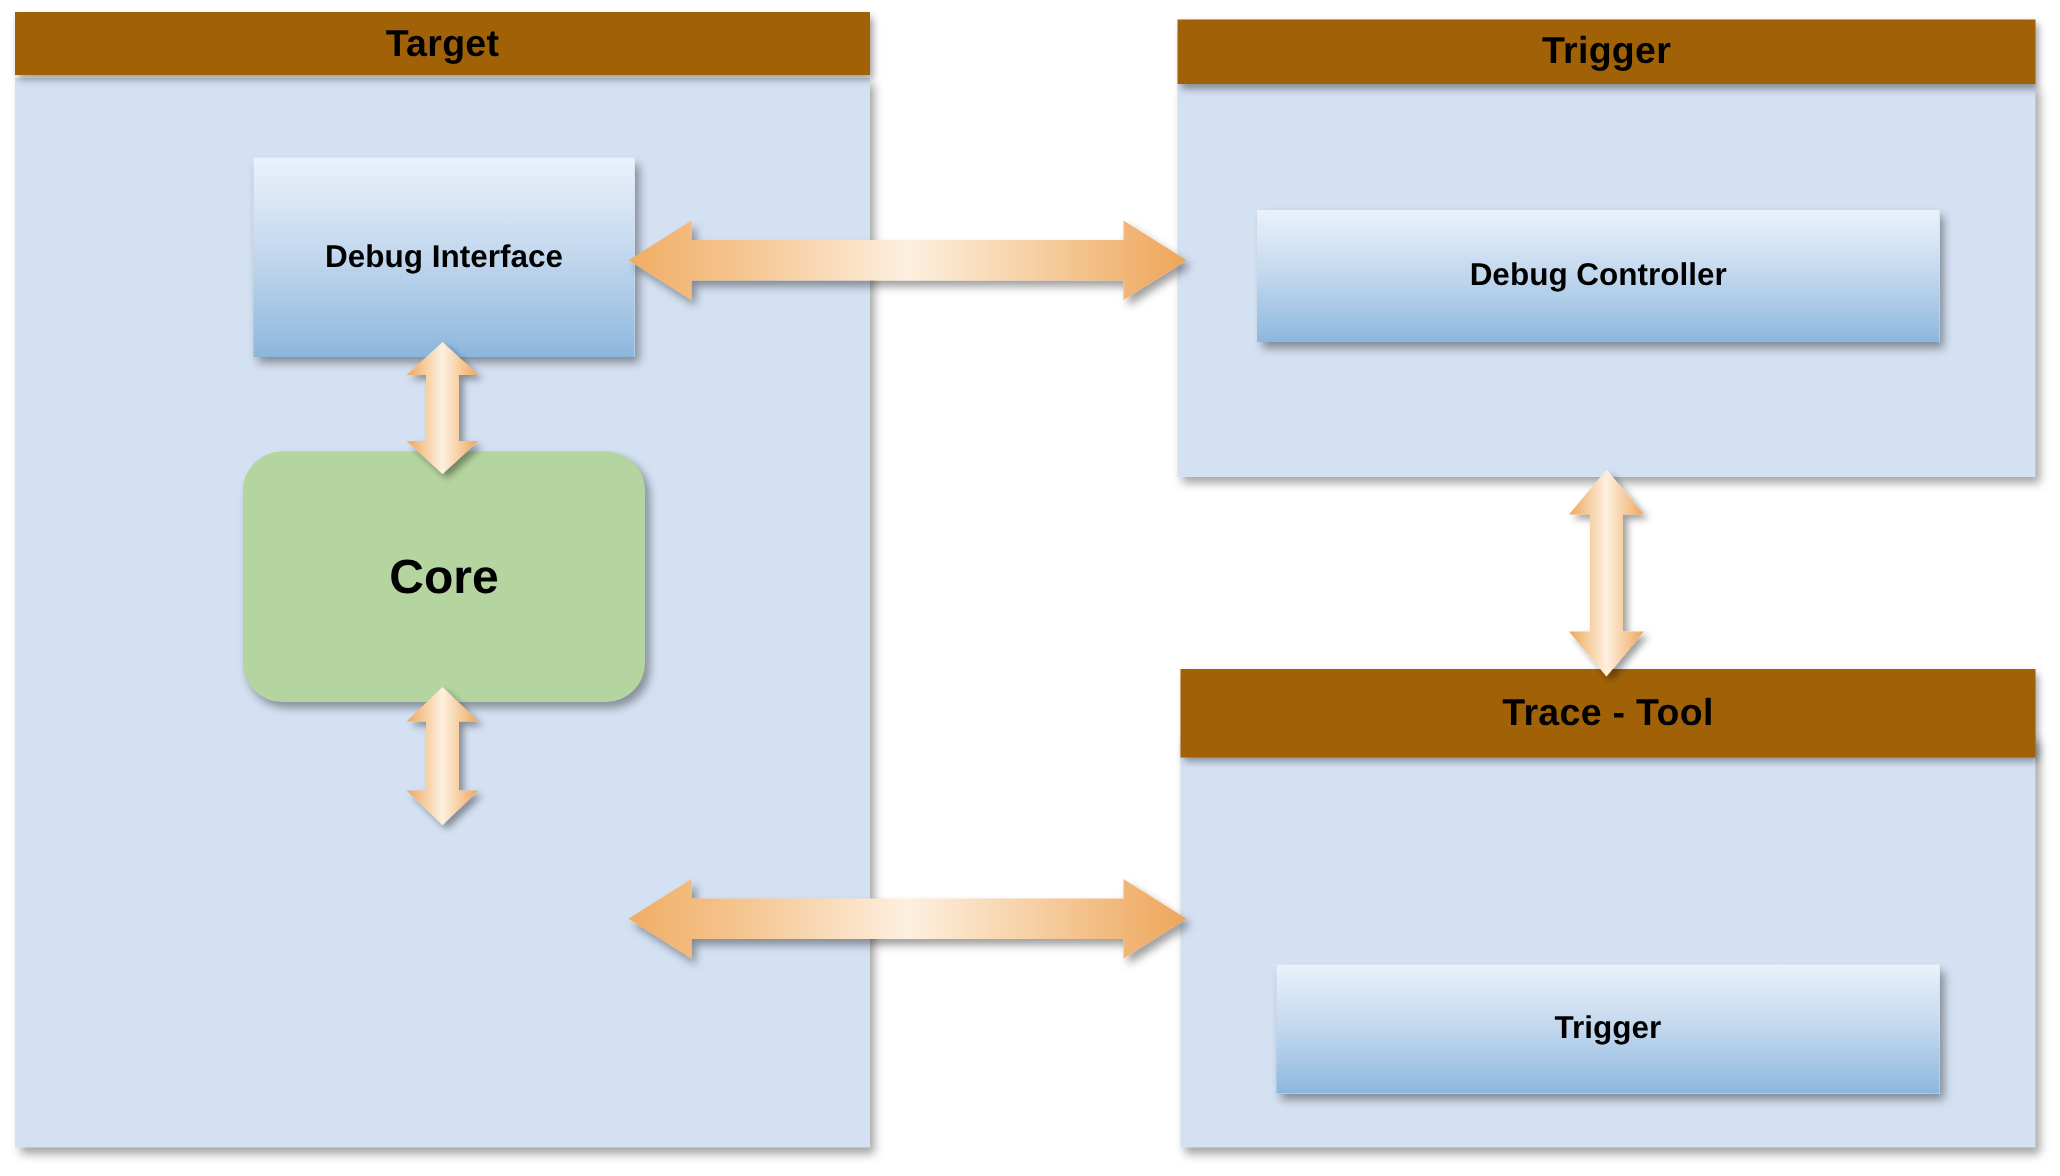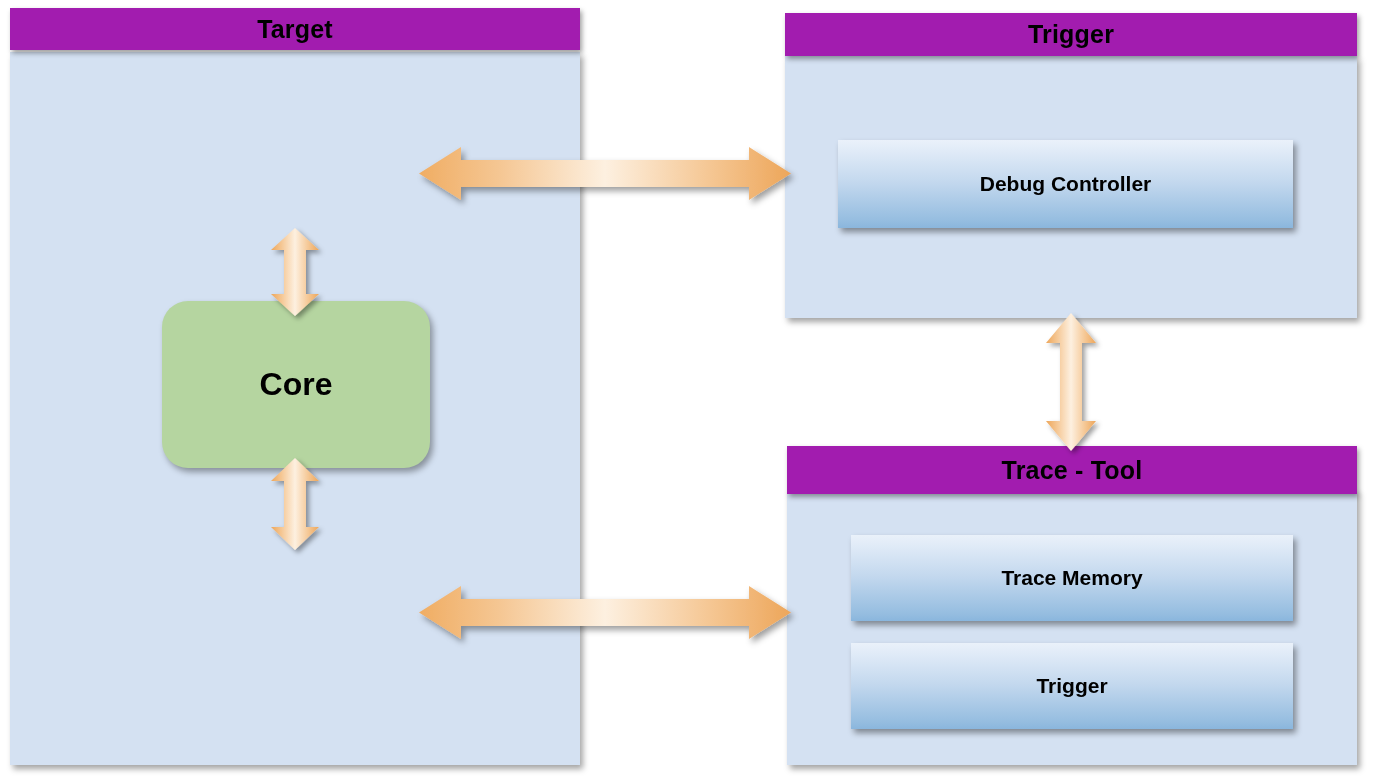--- a/index.html
+++ b/index.html
@@ -23,21 +23,21 @@
   .panel {
     position: absolute;
     box-sizing: border-box;
   }
   .panel-header {
     position: absolute;
     left: 0;
     top: 0;
     width: 100%;
     box-sizing: border-box;
-    background: #a21caf;
+    background: #a16207;
     color: #000000;
     font-weight: bold;
     text-align: center;
     display: flex;
     align-items: center;
     justify-content: center;
     letter-spacing: 0.2px;
     box-shadow: 2px 3px 5px rgba(0,0,0,0.38);
     z-index: 3;
   }
@@ -107,38 +107,38 @@
 
   <div class="panel" style="left:785px; top:13px; width:572px; height:305px;">
     <div class="panel-body" style="top:43px; height:262px;"></div>
     <div class="panel-header" style="height:43px; font-size:25px;">
       <span>Trigger</span>
     </div>
   </div>
 
   <div class="panel" style="left:787px; top:446px; width:570px; height:319px;">
     <div class="panel-body" style="top:44px; height:275px;"></div>
-    <div class="panel-header" style="height:48px; font-size:25px;">
+    <div class="panel-header" style="height:59px; font-size:25px;">
       <span>Trace - Tool</span>
     </div>
   </div>
 
+  <div class="blue-box" style="left:169px; top:105px; width:254px; height:133px; font-size:21px;">
+    <span>Debug Interface</span>
+  </div>
 
   <div class="green-box" style="left:162px; top:301px; width:268px; height:167px; font-size:32px;">
     <span>Core</span>
   </div>
 
 
   <div class="blue-box" style="left:838px; top:140px; width:455px; height:88px; font-size:21px;">
     <span>Debug Controller</span>
   </div>
 
-  <div class="blue-box" style="left:851px; top:535px; width:442px; height:86px; font-size:21px;">
-    <span>Trace Memory</span>
-  </div>
 
   <div class="blue-box" style="left:851px; top:643px; width:442px; height:86px; font-size:21px;">
     <span>Trigger</span>
   </div>
 
   <div class="arrow" style="left:419px; top:147px; width:372px; height:53px;">
     <svg viewBox="0 0 372 53" preserveAspectRatio="none">
       <defs>
         <linearGradient id="hgrad1" x1="0" y1="0" x2="1" y2="0">
           <stop offset="0%" stop-color="#f0ad63"></stop>

